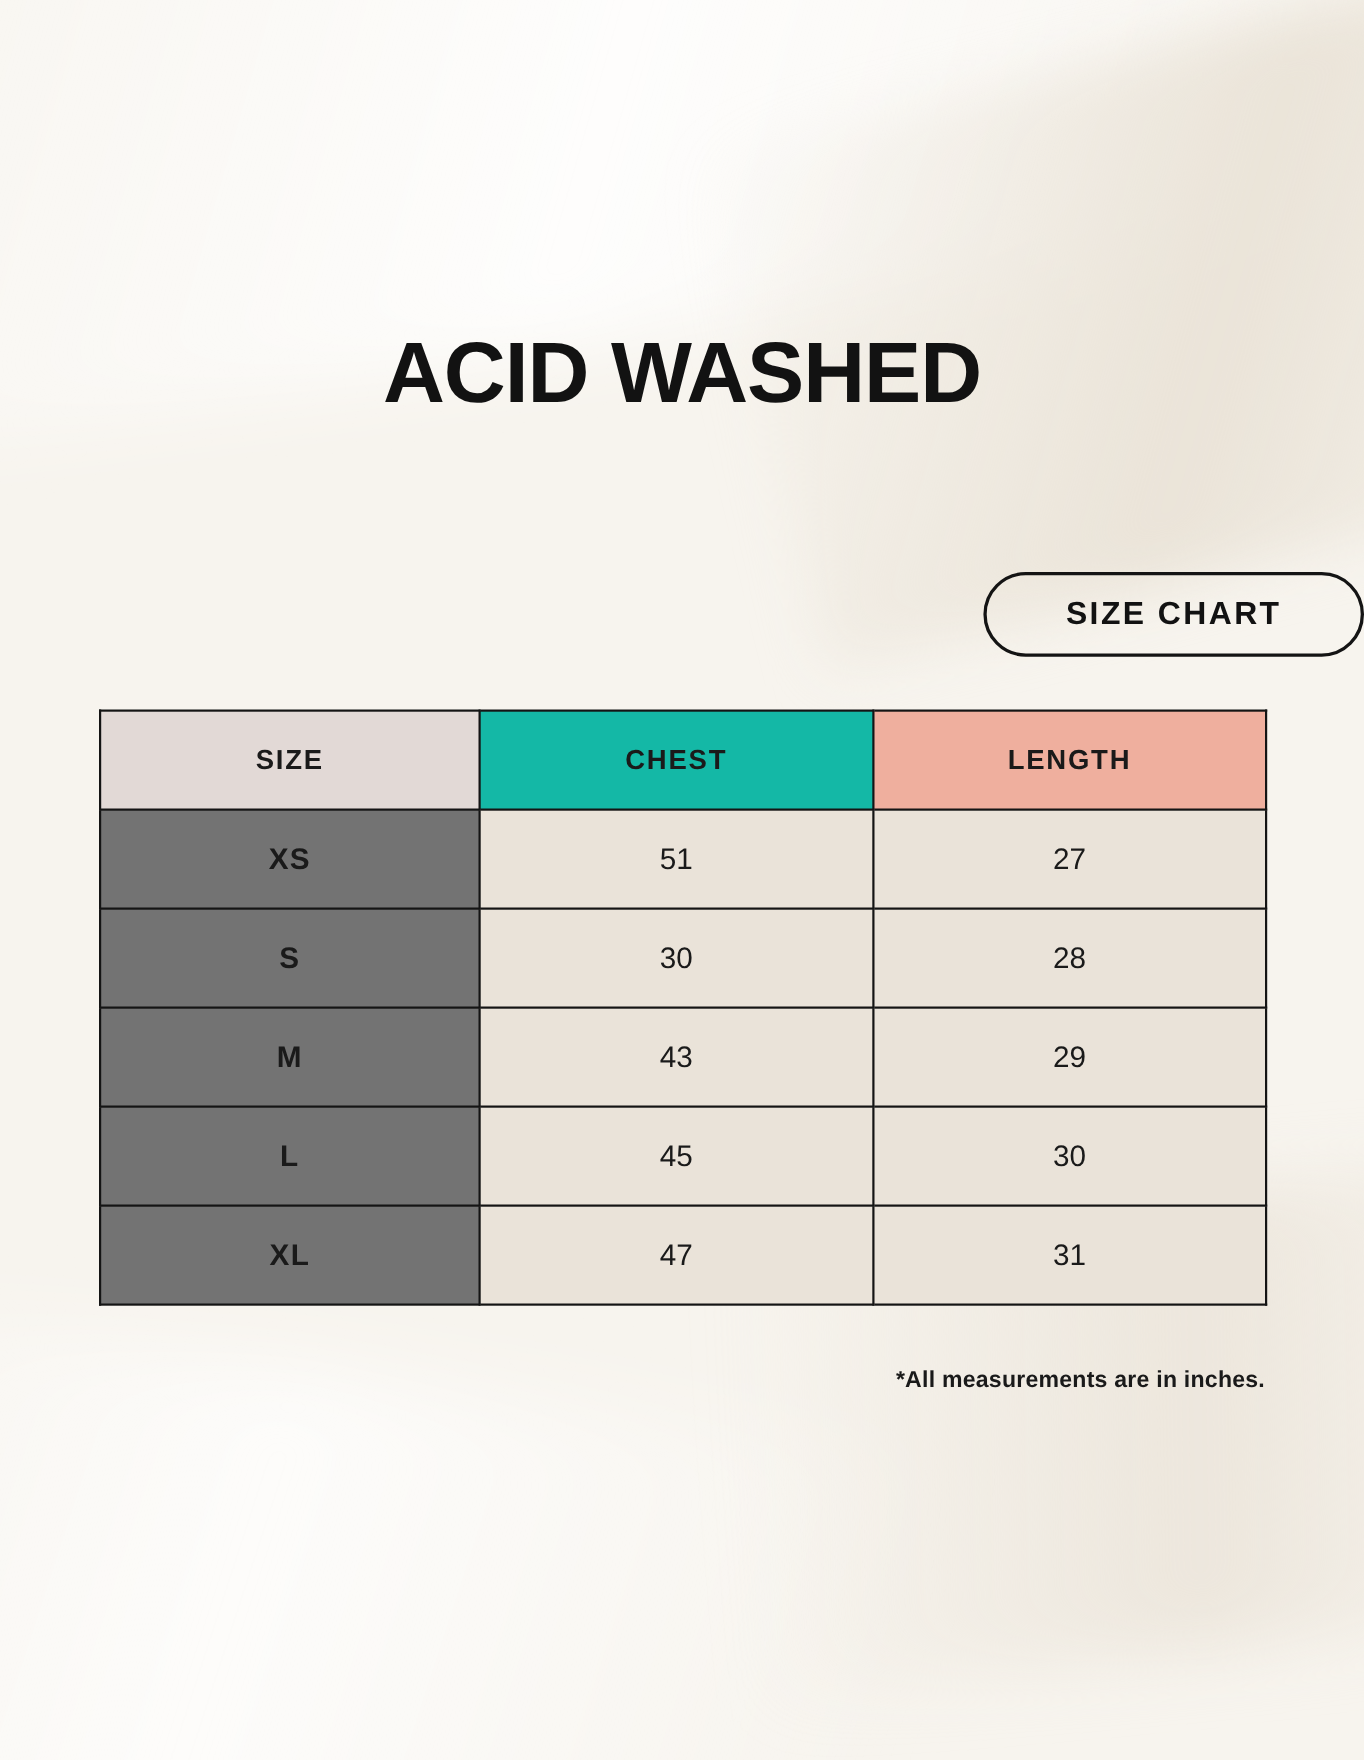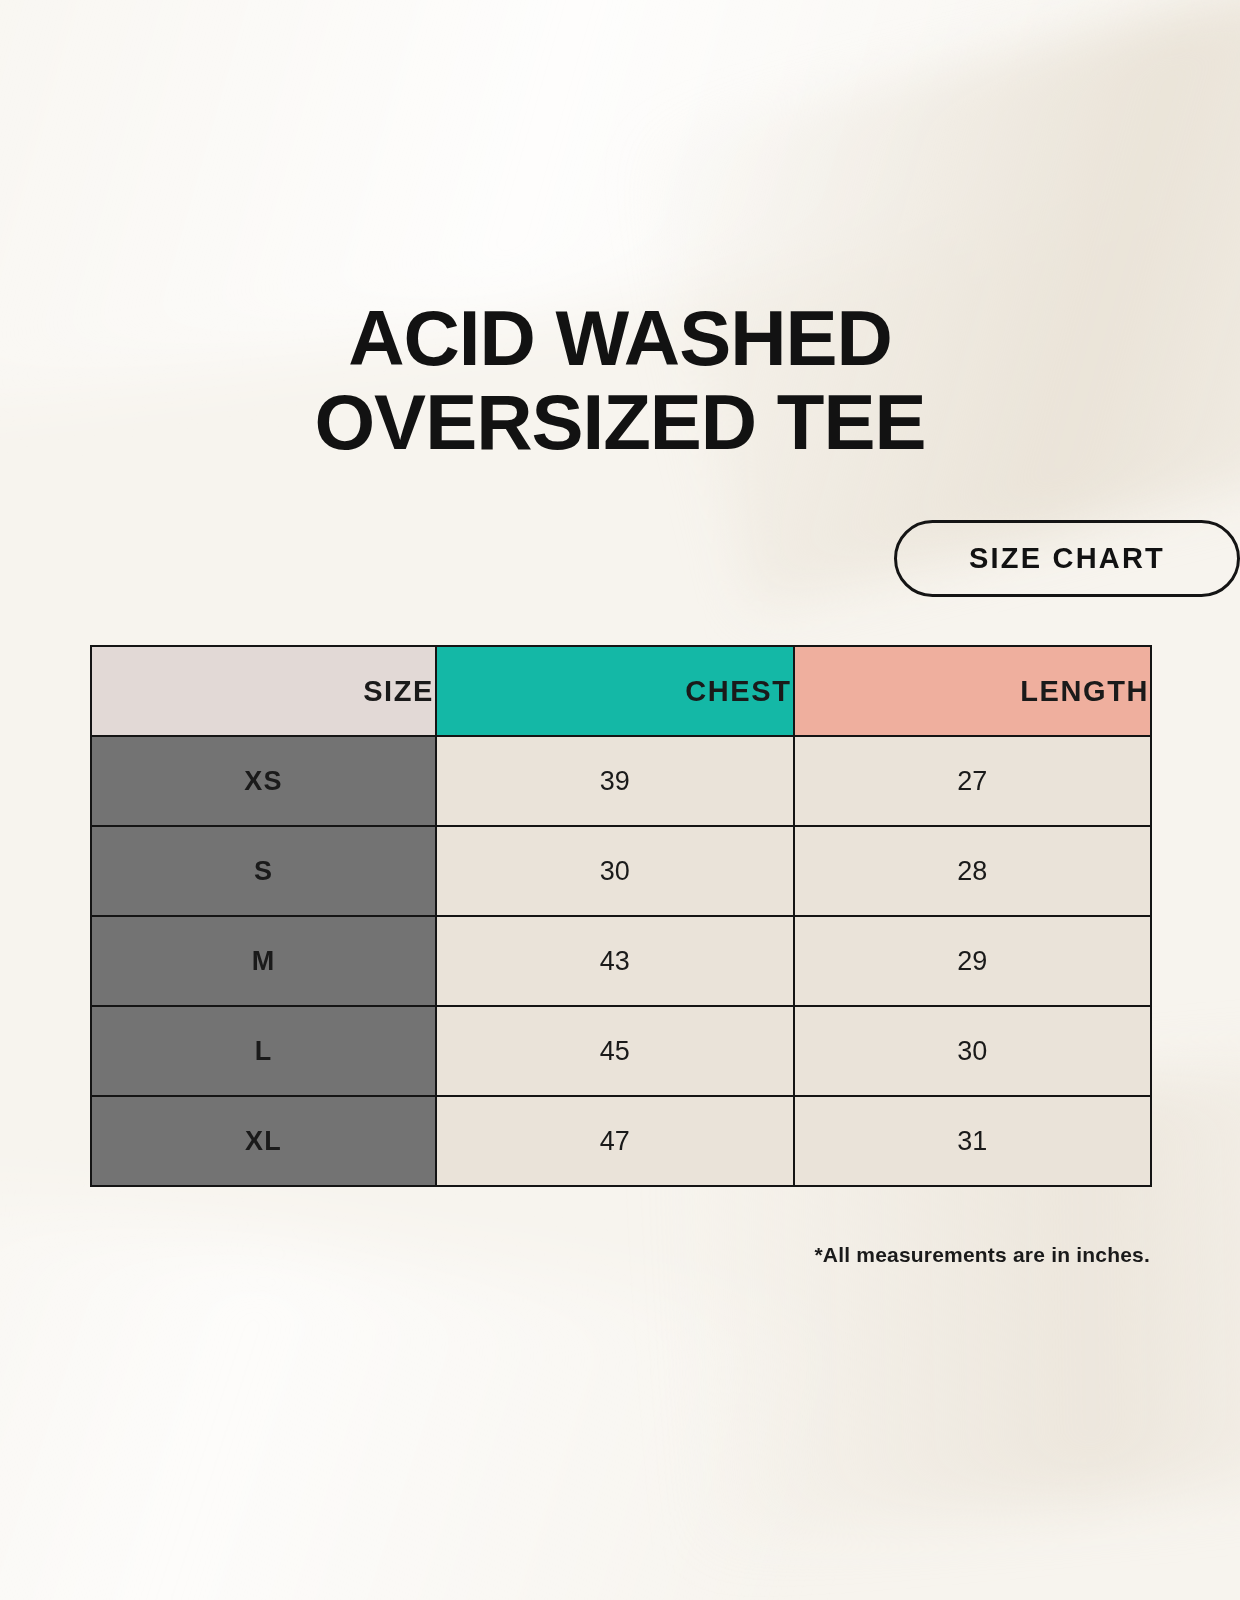--- a/index.html
+++ b/index.html
@@ -123,22 +123,21 @@
     border: 2px solid #141414;
     height: 86px;
     text-align: center;
     vertical-align: middle;
     font-size: 27px;
     color: #1a1a1a;
   }
   table.size-table th {
     font-weight: 700;
     letter-spacing: 1.6px;
-    font-size: 29px;
-    text-align: right;
+    font-size: 25px;
   }
   col.c-size { width: 345px; }
   col.c-val  { width: 357.5px; }
 
   th.h-size  { background: #e2d9d6; }
   th.h-chest { background: #14b8a6; }
   th.h-len   { background: #efaf9e; }
 
   td.size-cell {
     background: #737373;
@@ -169,21 +168,20 @@
 
   <div class="bg-wash">
     <div class="d1"></div>
     <div class="d2"></div>
     <div class="d3"></div>
     <div class="d4"></div>
   </div>
 
   <div class="title-block">
     <div class="title-line">ACID WASHED</div>
-    <div class="title-line second">OVERSIZED TEE</div>
   </div>
 
   <div class="pill-wrap">
     <div class="pill">SIZE CHART</div>
   </div>
 
   <div class="table-wrap">
     <table class="size-table">
       <colgroup>
         <col class="c-size">
@@ -193,21 +191,21 @@
       <thead>
         <tr>
           <th class="h-size">SIZE</th>
           <th class="h-chest">CHEST</th>
           <th class="h-len">LENGTH</th>
         </tr>
       </thead>
       <tbody>
         <tr>
           <td class="size-cell">XS</td>
-          <td class="val-cell">39</td>
+          <td class="val-cell">51</td>
           <td class="val-cell">27</td>
         </tr>
         <tr>
           <td class="size-cell">S</td>
           <td class="val-cell">30</td>
           <td class="val-cell">28</td>
         </tr>
         <tr>
           <td class="size-cell">M</td>
           <td class="val-cell">43</td>

